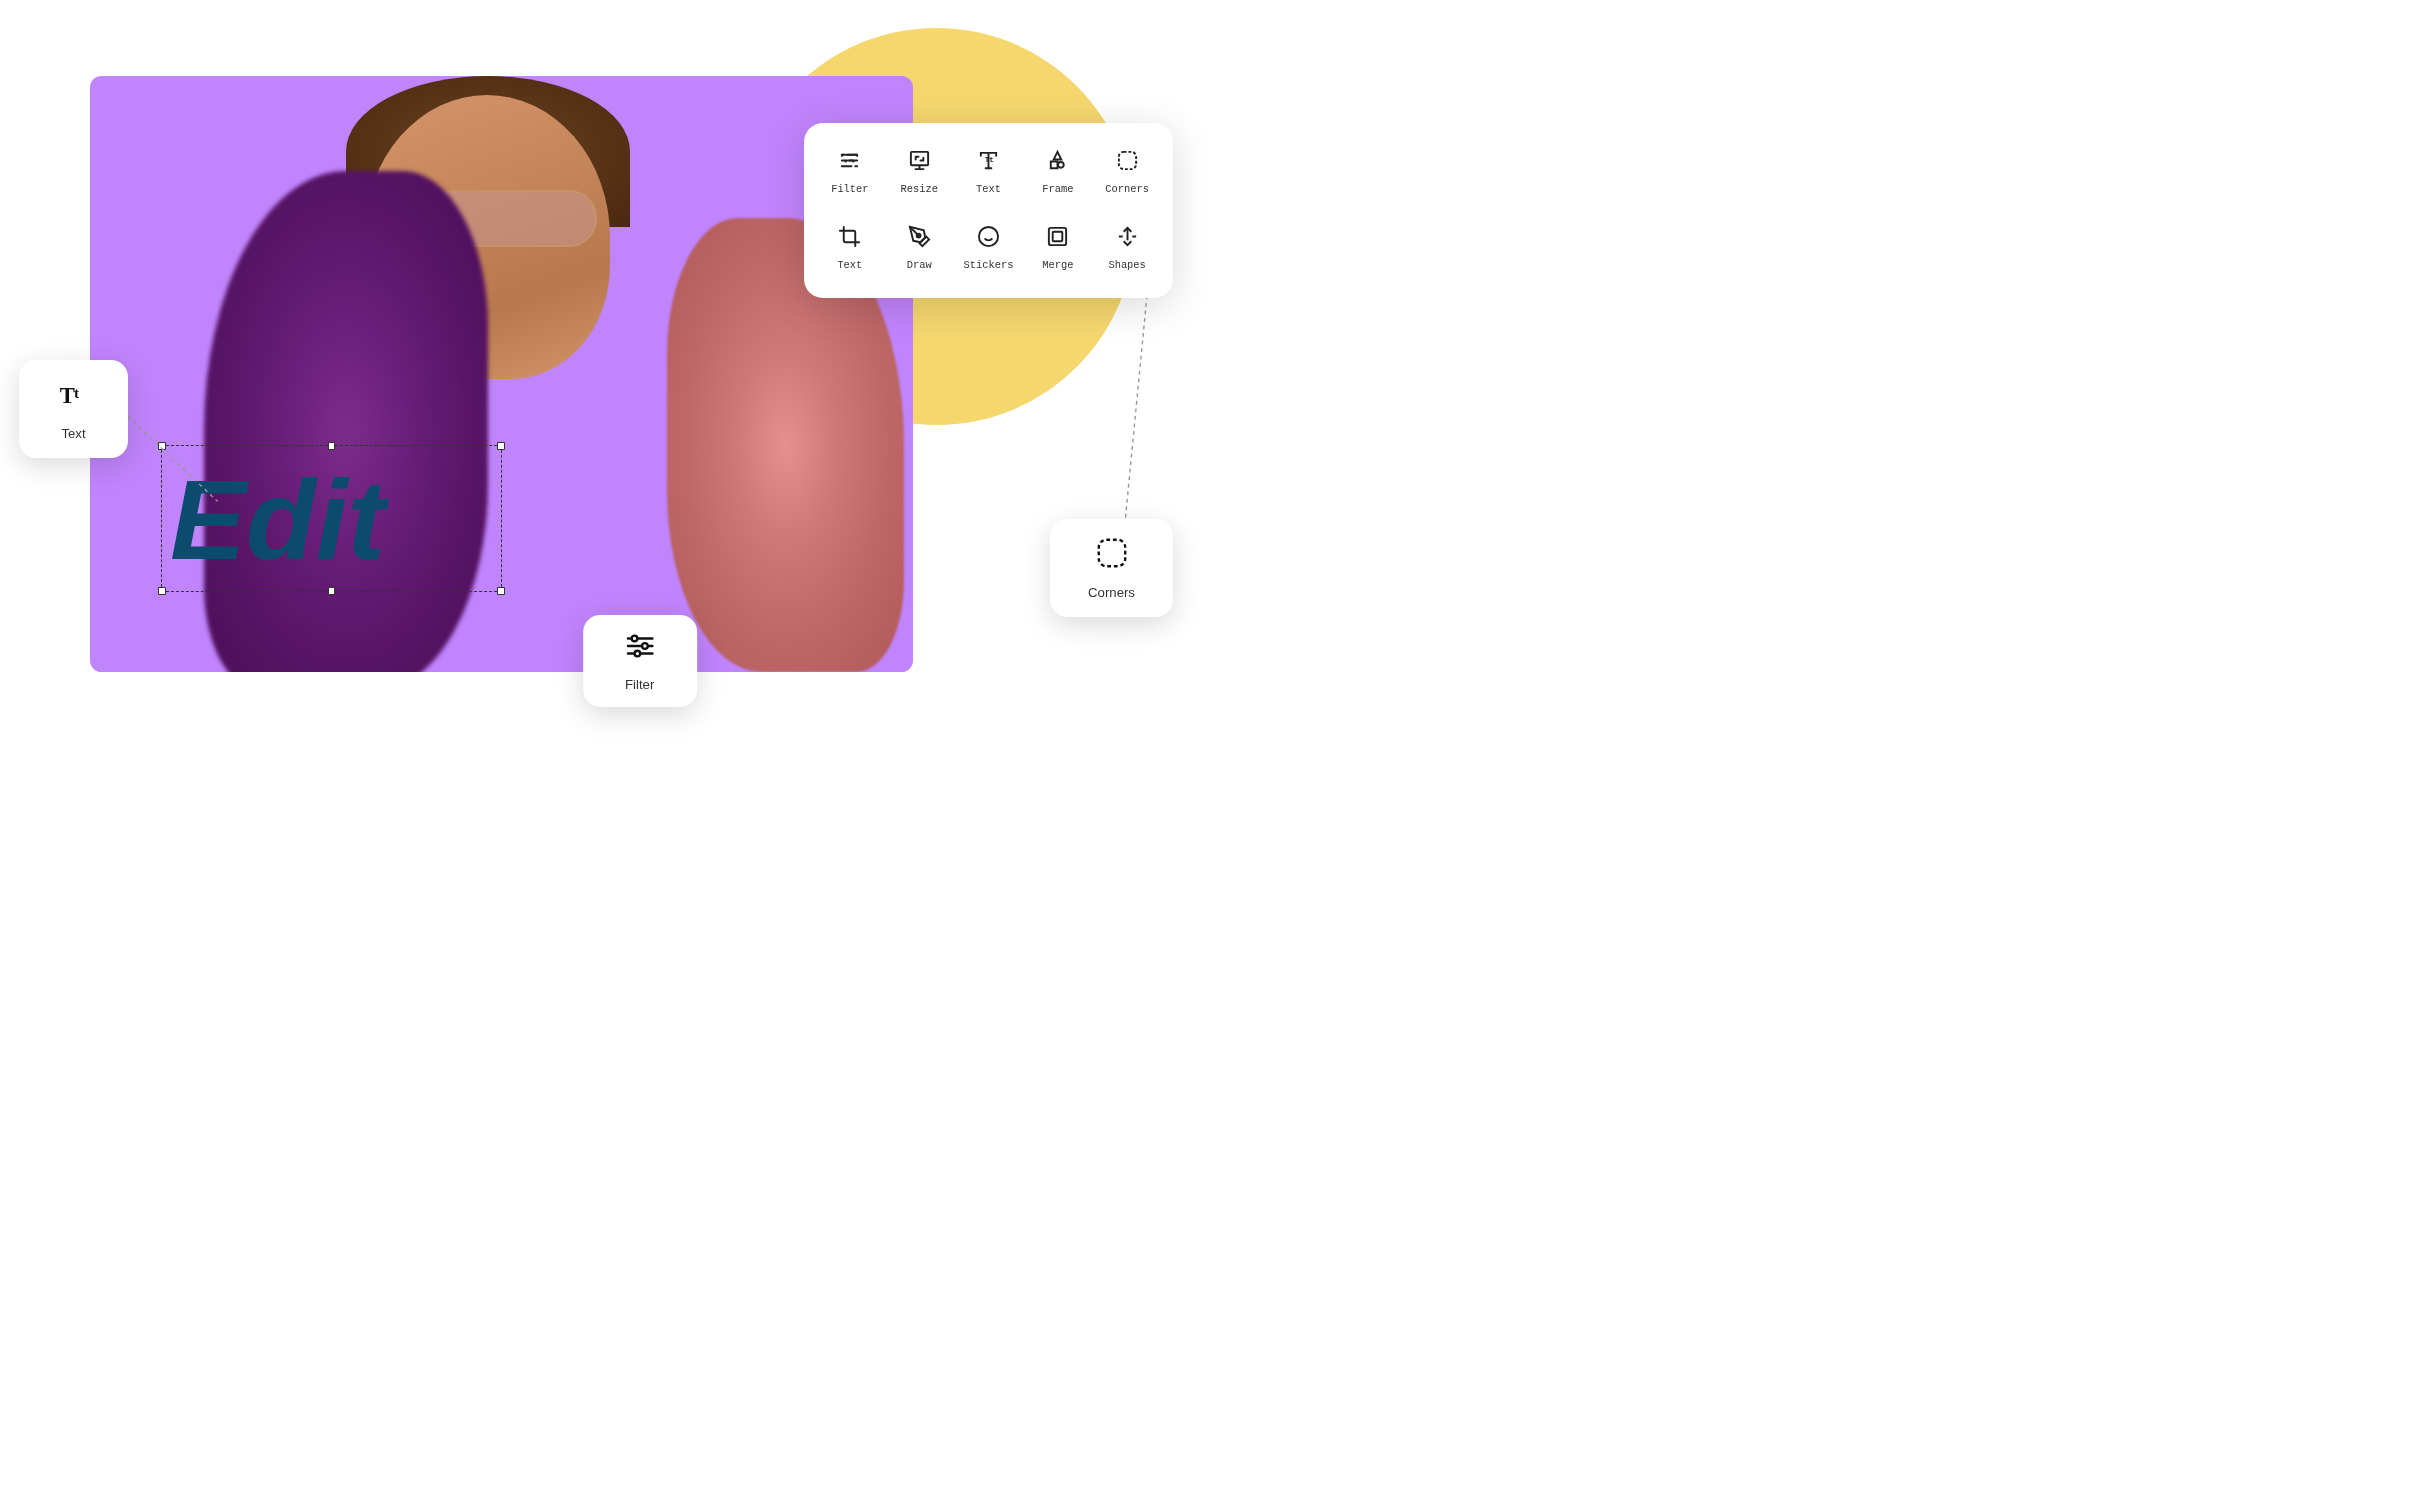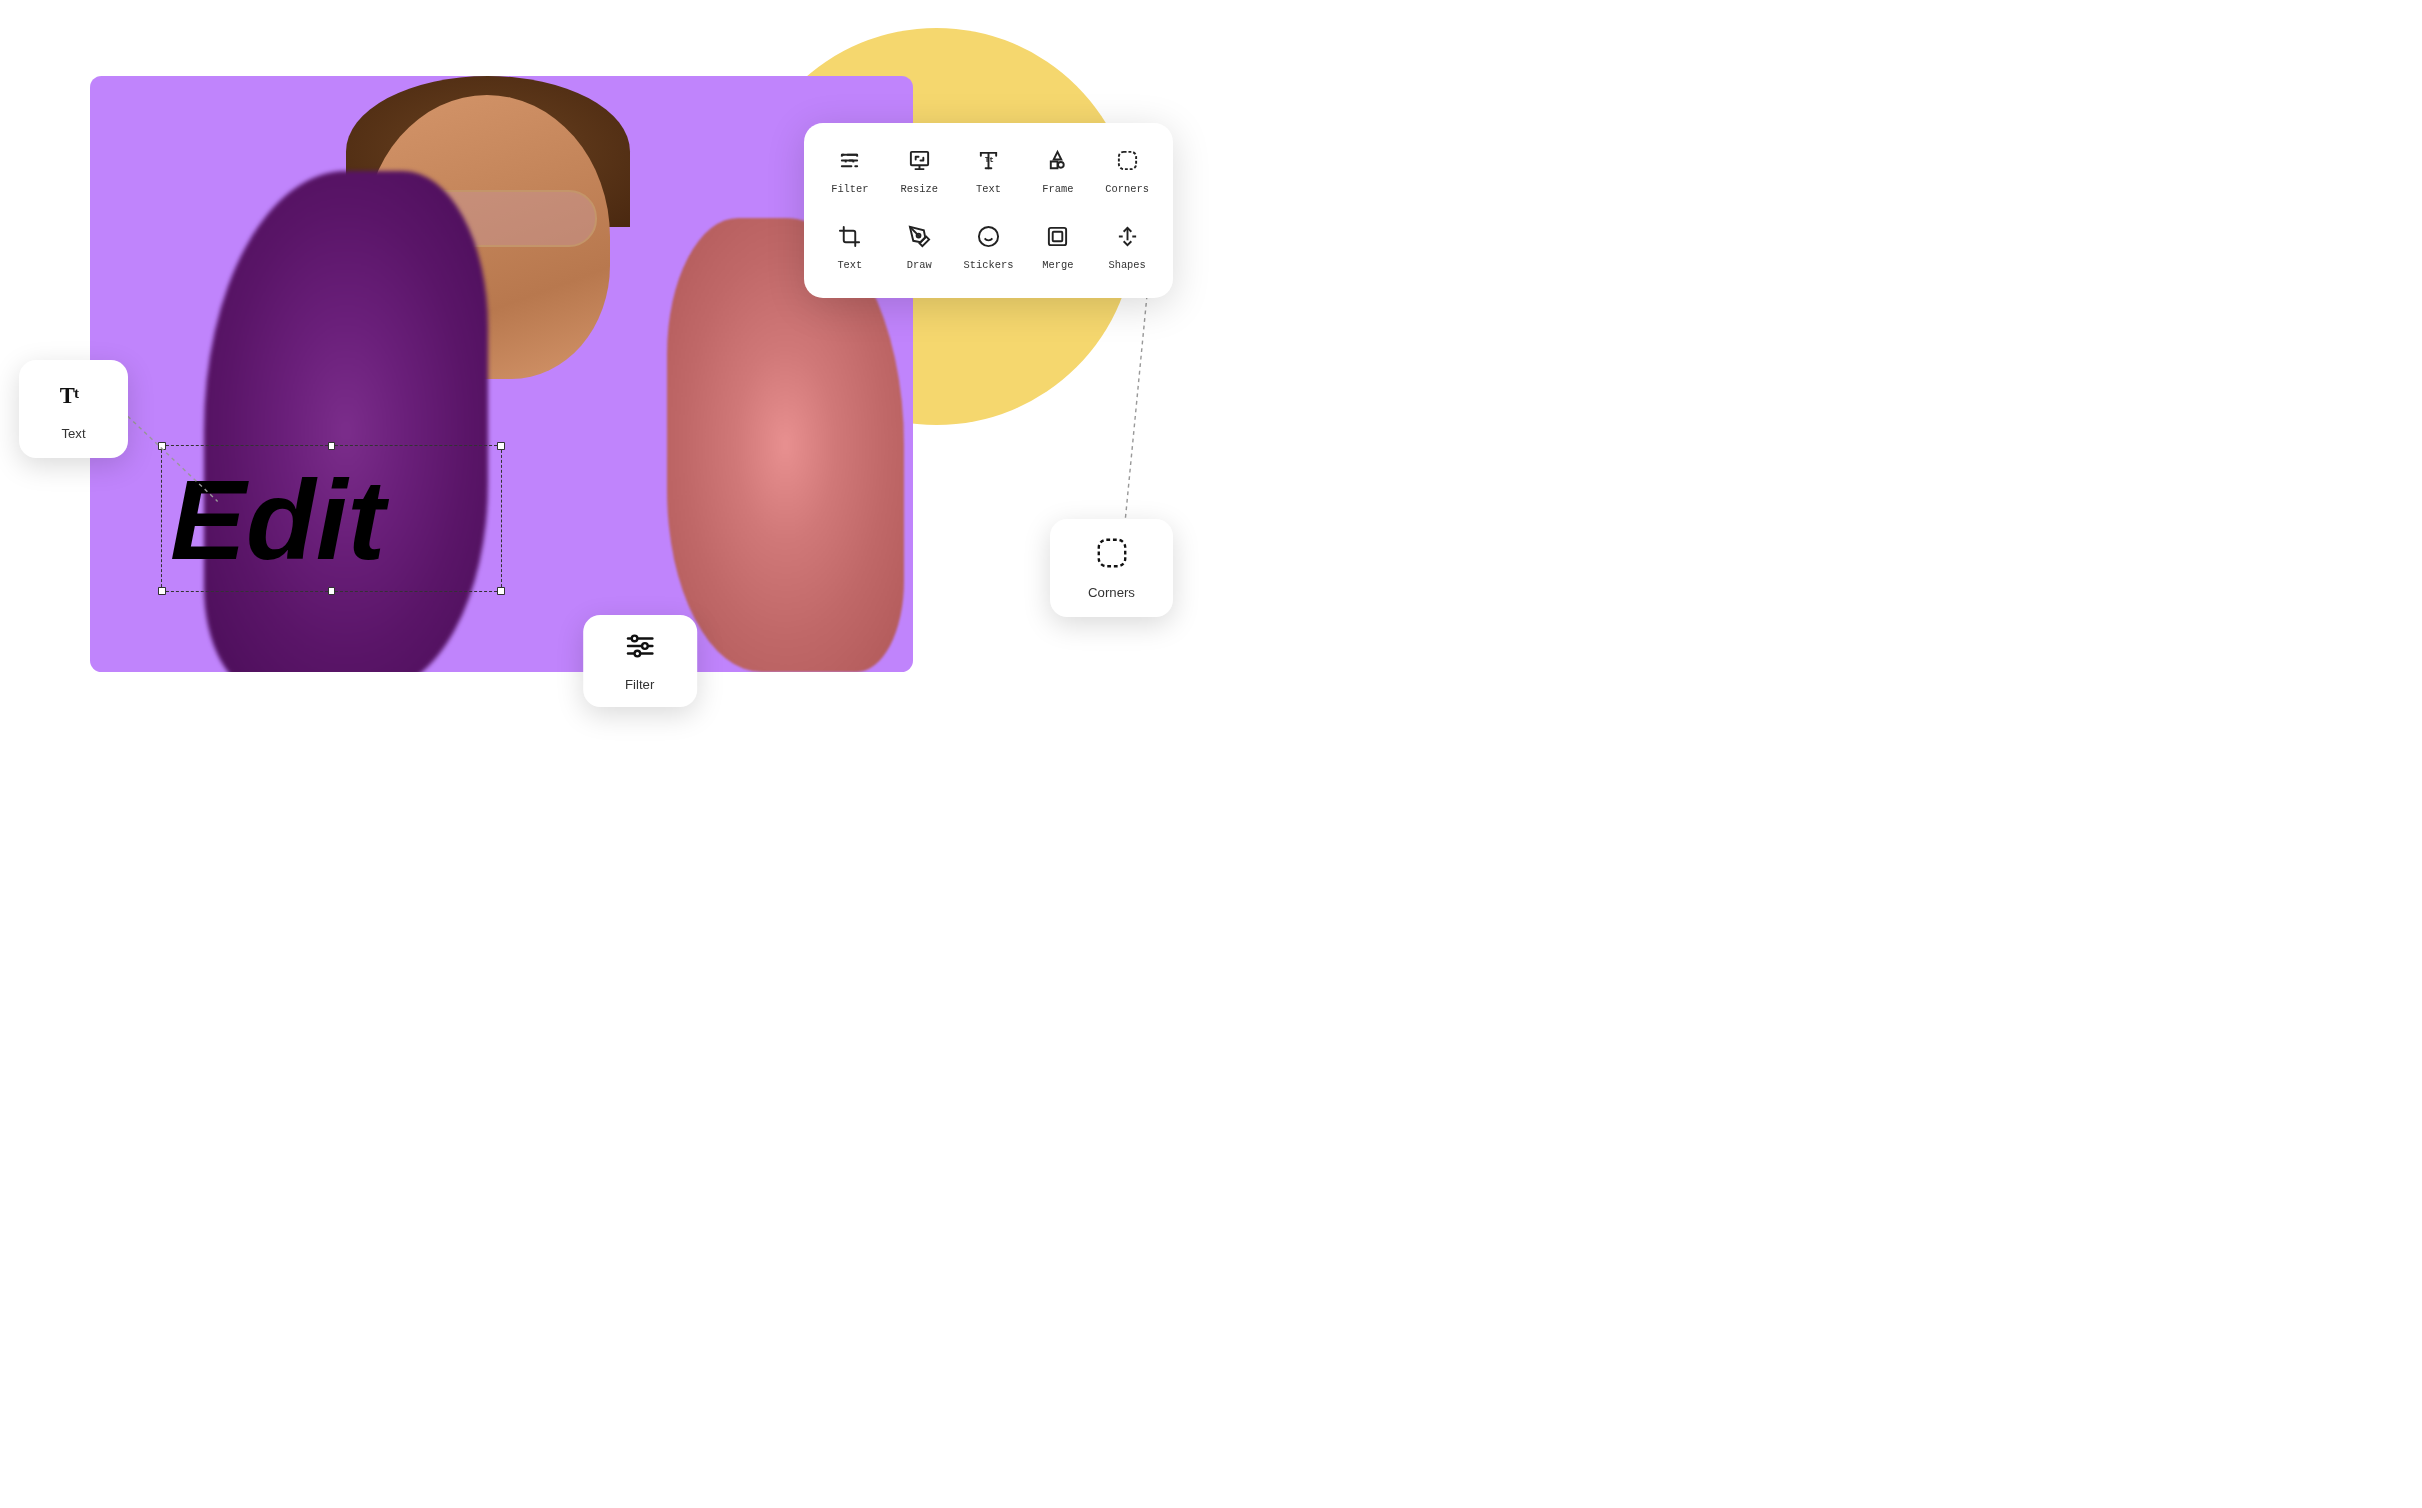--- a/index.html
+++ b/index.html
@@ -101,21 +101,21 @@
       filter: blur(0.9px);
     }
 
     
     .edit-text {
       position: absolute;
       left: 80px;
       bottom: 95px;
       font-size: 114px;
       font-weight: 900;
-      color: #000000;
+      color: #0c4a6e;
       font-style: italic;
       z-index: 5;
       line-height: 1;
     }
 
     
     .selection-box {
       position: absolute;
       left: 71px;
       bottom: 80px;

